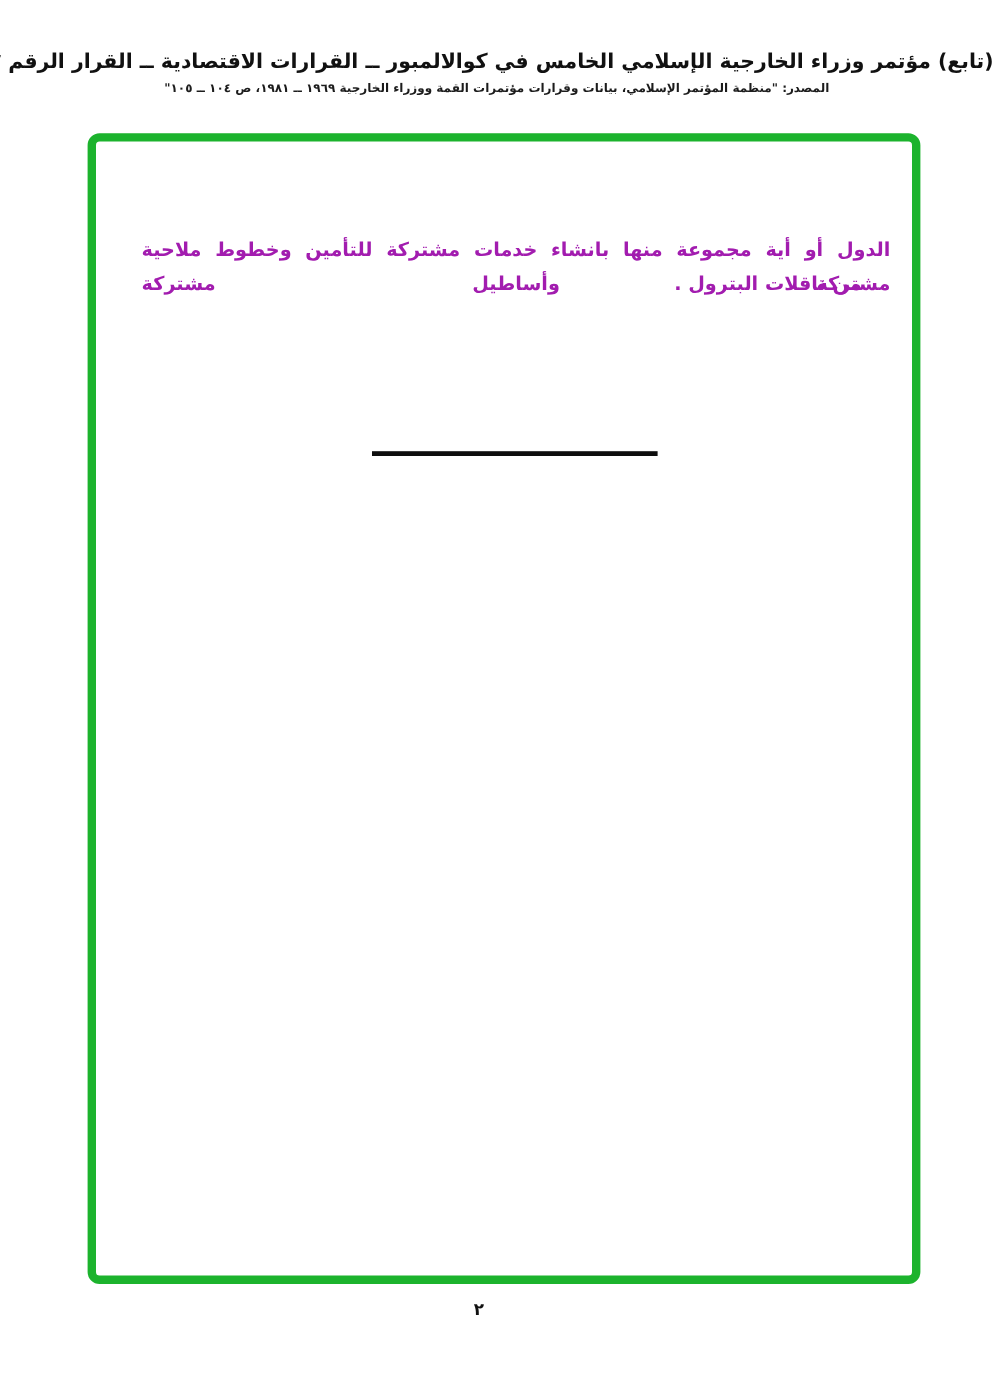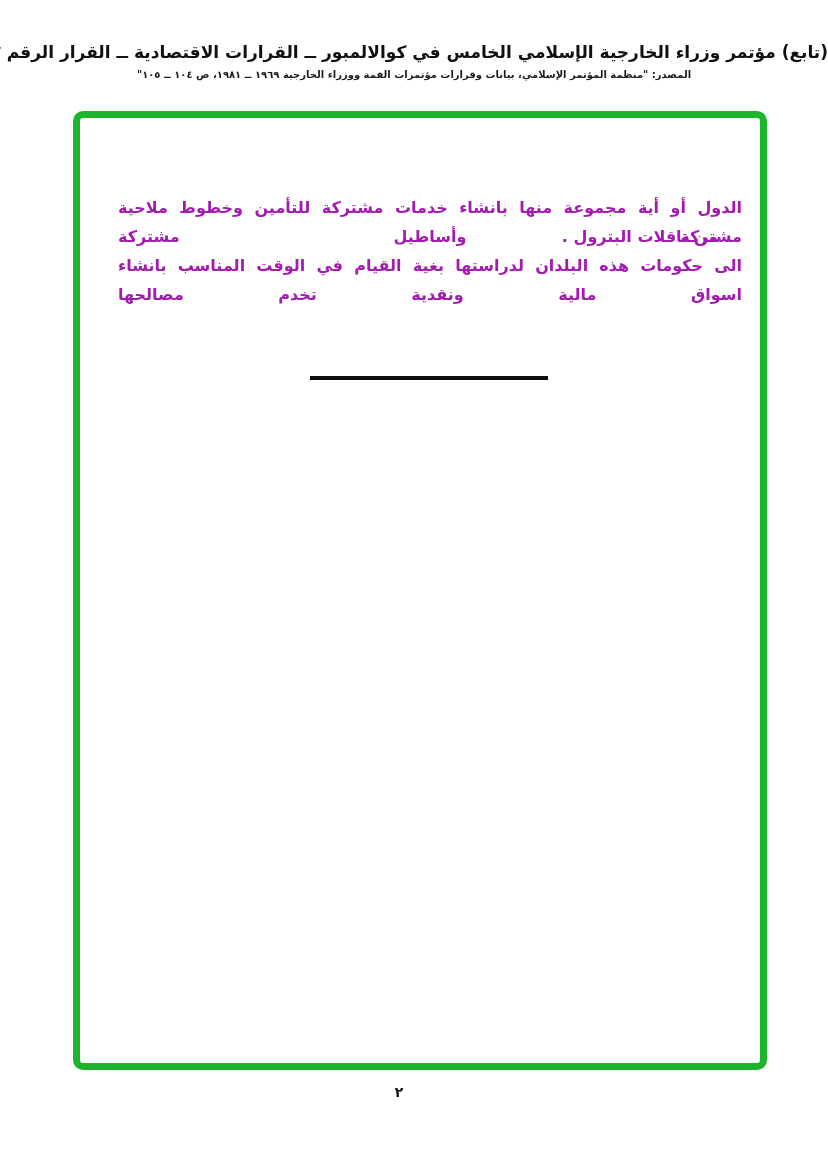--- a/index.html
+++ b/index.html
@@ -114,20 +114,19 @@
   <div class="header">
     <div class="header-title">(تابع) مؤتمر وزراء الخارجية الإسلامي الخامس في كوالالمبور ــ القرارات الاقتصادية ــ القرار الرقم ٥/٢ ــ أ ق</div>
     <div class="header-source">المصدر: "منظمة المؤتمر الإسلامي، بيانات وقرارات مؤتمرات القمة ووزراء الخارجية ١٩٦٩ ــ ١٩٨١، ص ١٠٤ ــ ١٠٥"</div>
   </div>
 
   <div class="frame" style="border-color: rgb(28, 179, 45);"></div>
 
   <div class="content">
     <div class="line justify">الدول أو أية مجموعة منها بانشاء خدمات مشتركة للتأمين وخطوط ملاحية مشتركة وأساطيل مشتركة</div>
     <div class="line start cont-indent">من ناقلات البترول .</div>
-    <div class="line justify">الى حكومات هذه البلدان لدراستها بغية القيام في الوقت المناسب بانشاء اسواق مالية ونقدية تخدم مصالحها</div>
   </div>
 
   <div class="divider"></div>
 
   <div class="pagenum">٢</div>
 
 </div>
 
 </body></html>

